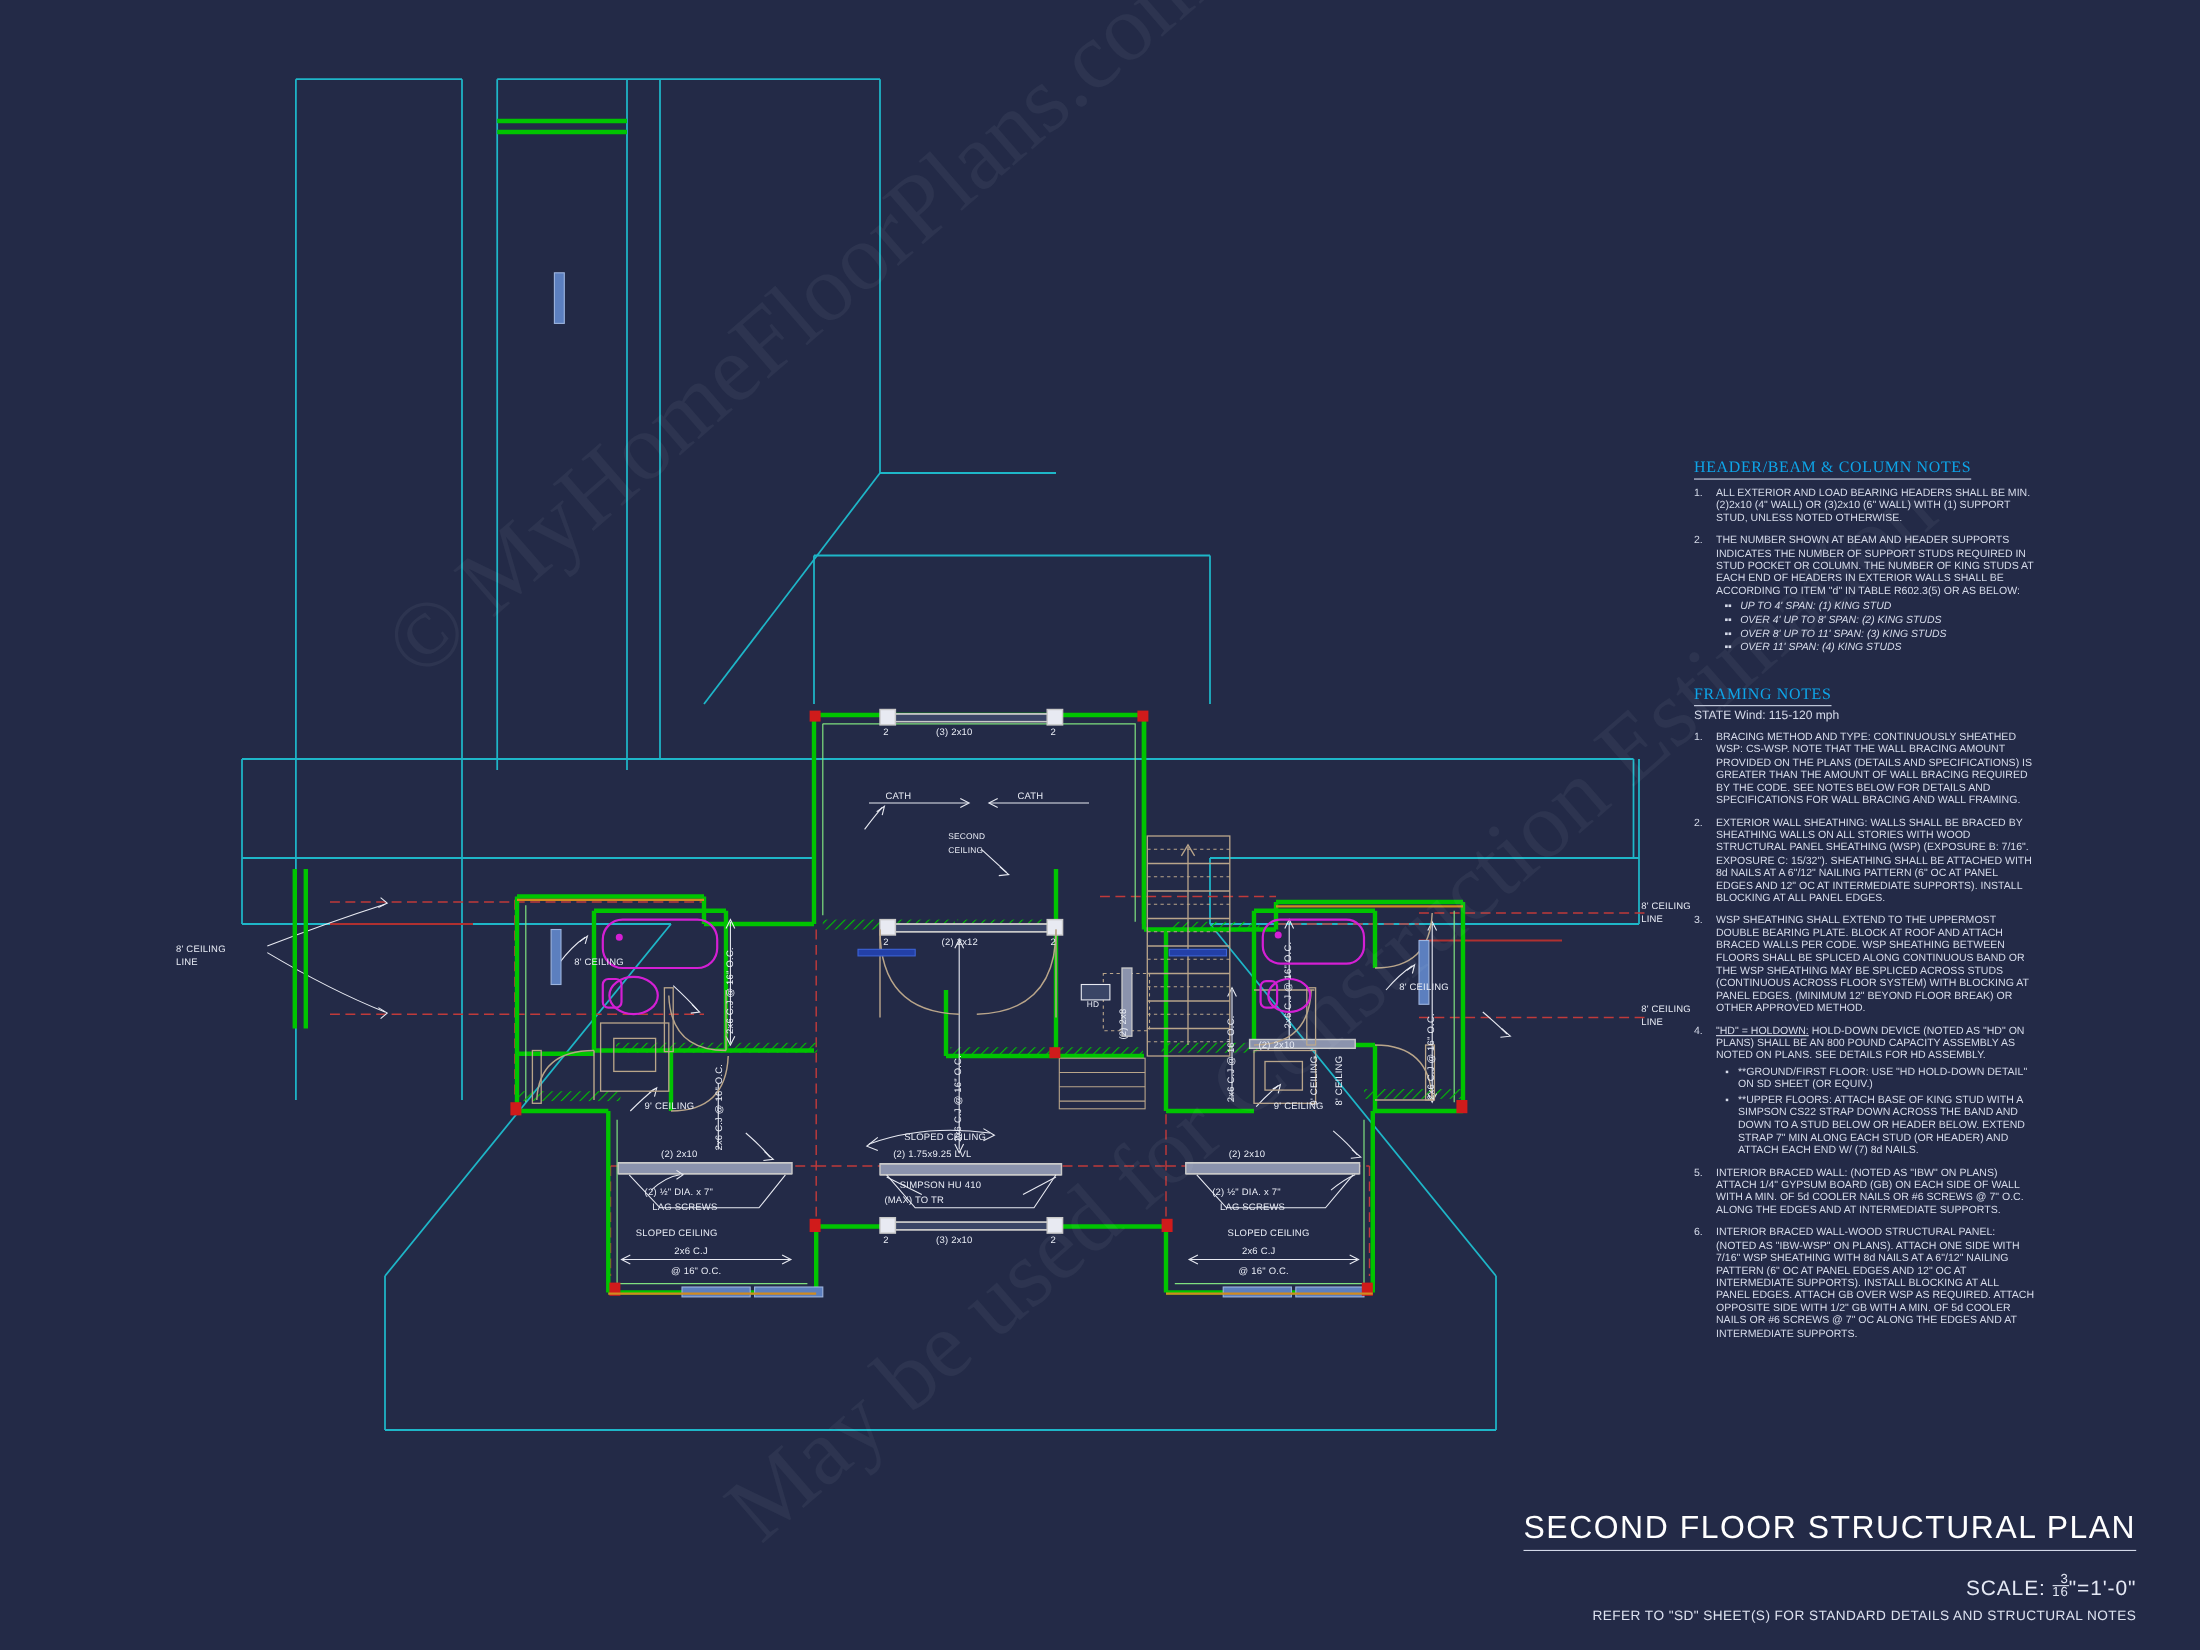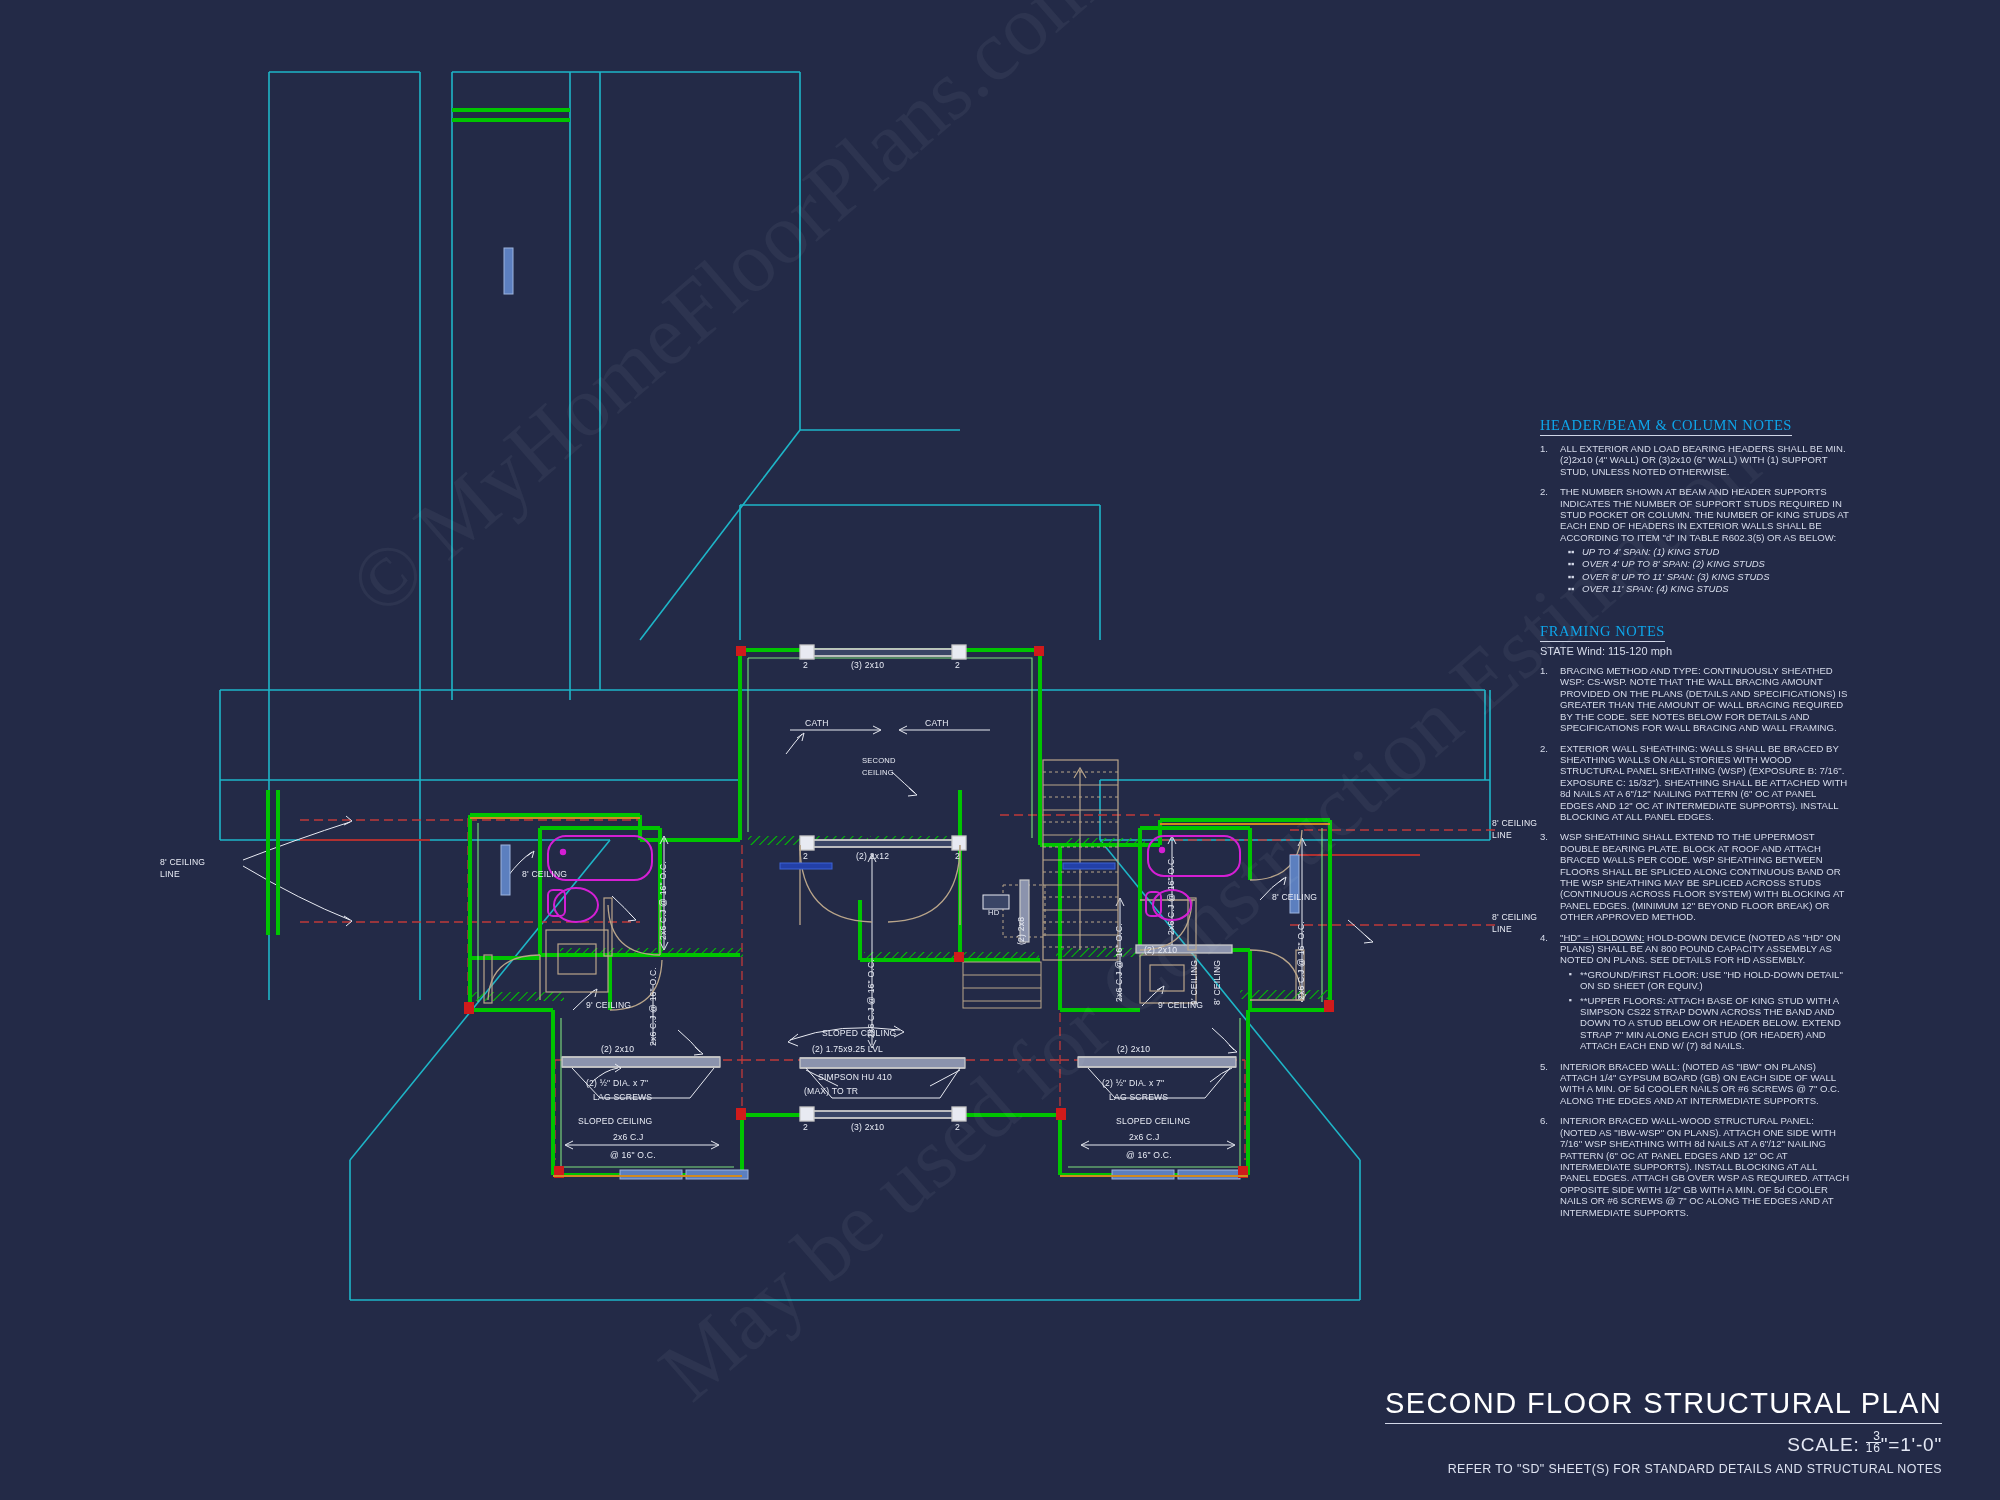--- a/index.html
+++ b/index.html
@@ -53,21 +53,21 @@
 
   
   #titleblock{
     position:absolute; right:58px; bottom:24px; text-align:right;
   }
   #tb-title{
     font-size:29px; letter-spacing:1.4px; color:#ffffff;
     border-bottom:1.4px solid #d2d8e8; padding-bottom:3px;
     display:inline-block;
   }
-  #tb-scale{font-size:19px; letter-spacing:.8px; color:#e4e8f4; margin-top:7px;}
+  #tb-scale{font-size:19px; letter-spacing:.8px; color:#e4e8f4; margin-top:20px;}
   #tb-scale .frac{display:inline-block;font-size:13px;line-height:.9;vertical-align:-1px;}
   #tb-scale .frac sup{display:block;font-size:12px;}
   #tb-scale .frac sub{display:block;font-size:12px;border-top:1px solid #e4e8f4;}
   #tb-ref{font-size:12.4px; letter-spacing:.4px; color:#dde2f0; margin-top:6px;}
 
   
   .lbl{
     position:absolute;
     font-size:8.6px;
     color:#e9ecf5;

